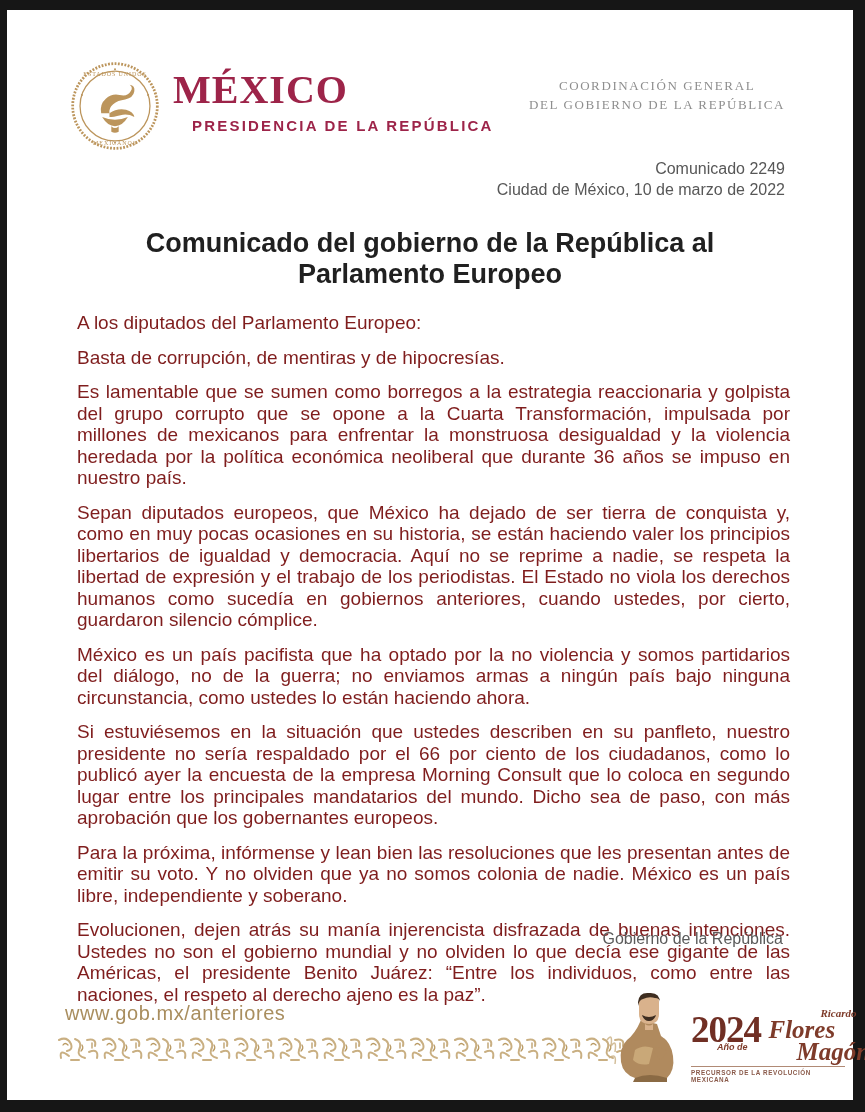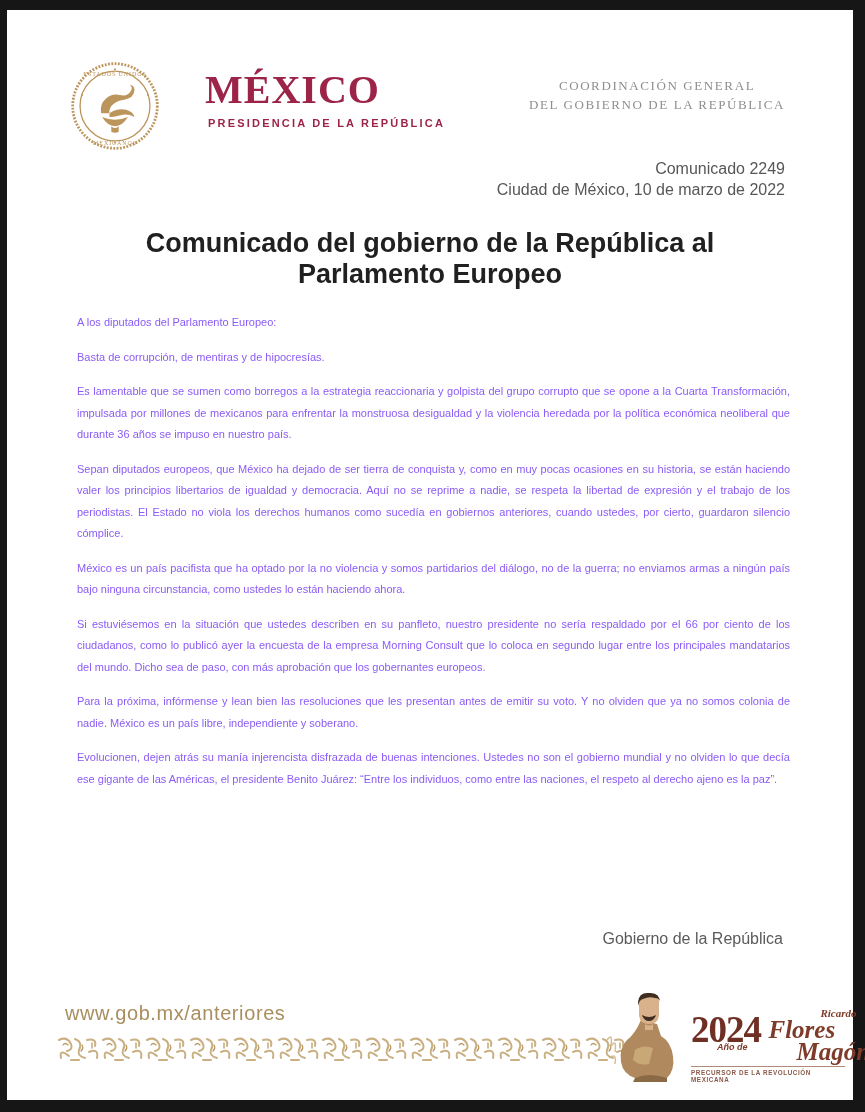--- a/index.html
+++ b/index.html
@@ -9,31 +9,31 @@
     font-family:"Liberation Sans", sans-serif;
     position:relative;
     overflow:hidden;
   }
   .paper {
     position:absolute; left:7px; top:10px;
     width:846px; height:1090px;
     background:#ffffff;
   }
   
-  .logo-block { position:absolute; left:62px; top:50px; display:flex; align-items:flex-start;gap:32px; }
+  .logo-block { position:absolute; left:62px; top:50px; display:flex; align-items:flex-start; }
   .seal { width:92px; height:92px; }
   .logo-text { margin-left:12px; margin-top:10px; }
   .logo-country {
     font-family:"Liberation Serif", serif;
     font-weight:bold; font-size:40px; letter-spacing:1px;
     color:#9d2449; line-height:1;
   }
   .logo-sub {
-    margin-top:7px; margin-left:3px;
-    font-size:11px; font-weight:bold; letter-spacing:2.2px;
+    margin-top:7px; margin-left:19px;
+    font-size:15px; font-weight:bold; letter-spacing:2.2px;
     color:#9d2449;
   }
   .office-block {
     position:absolute; right:68px; top:66px;
     text-align:center;
     font-family:"Liberation Serif", serif;
     font-size:13px; letter-spacing:1.6px;
     color:#8e8e8e; line-height:19px;
   }
   .meta-block {
@@ -43,21 +43,21 @@
   }
   
   .doc-title {
     position:absolute; left:0; right:0; top:218px;
     text-align:center; color:#202020;
     font-size:27px; font-weight:bold; line-height:31px;
   }
   
   .body-block {
     position:absolute; left:70px; right:63px; top:302px;
-    color:#8b5cf6; font-size:11px; line-height:21.5px;
+    color:#7f1d1d; font-size:19px; line-height:21.5px;
   }
   .body-block p { margin-bottom:13px; text-align:justify; }
   .body-block p.no-just { text-align:left; }
   .signature {
     position:absolute; right:70px; top:920px;
     color:#5a5a5a; font-size:16px;
   }
   
   .footer-url {
     position:absolute; left:58px; top:992px;

